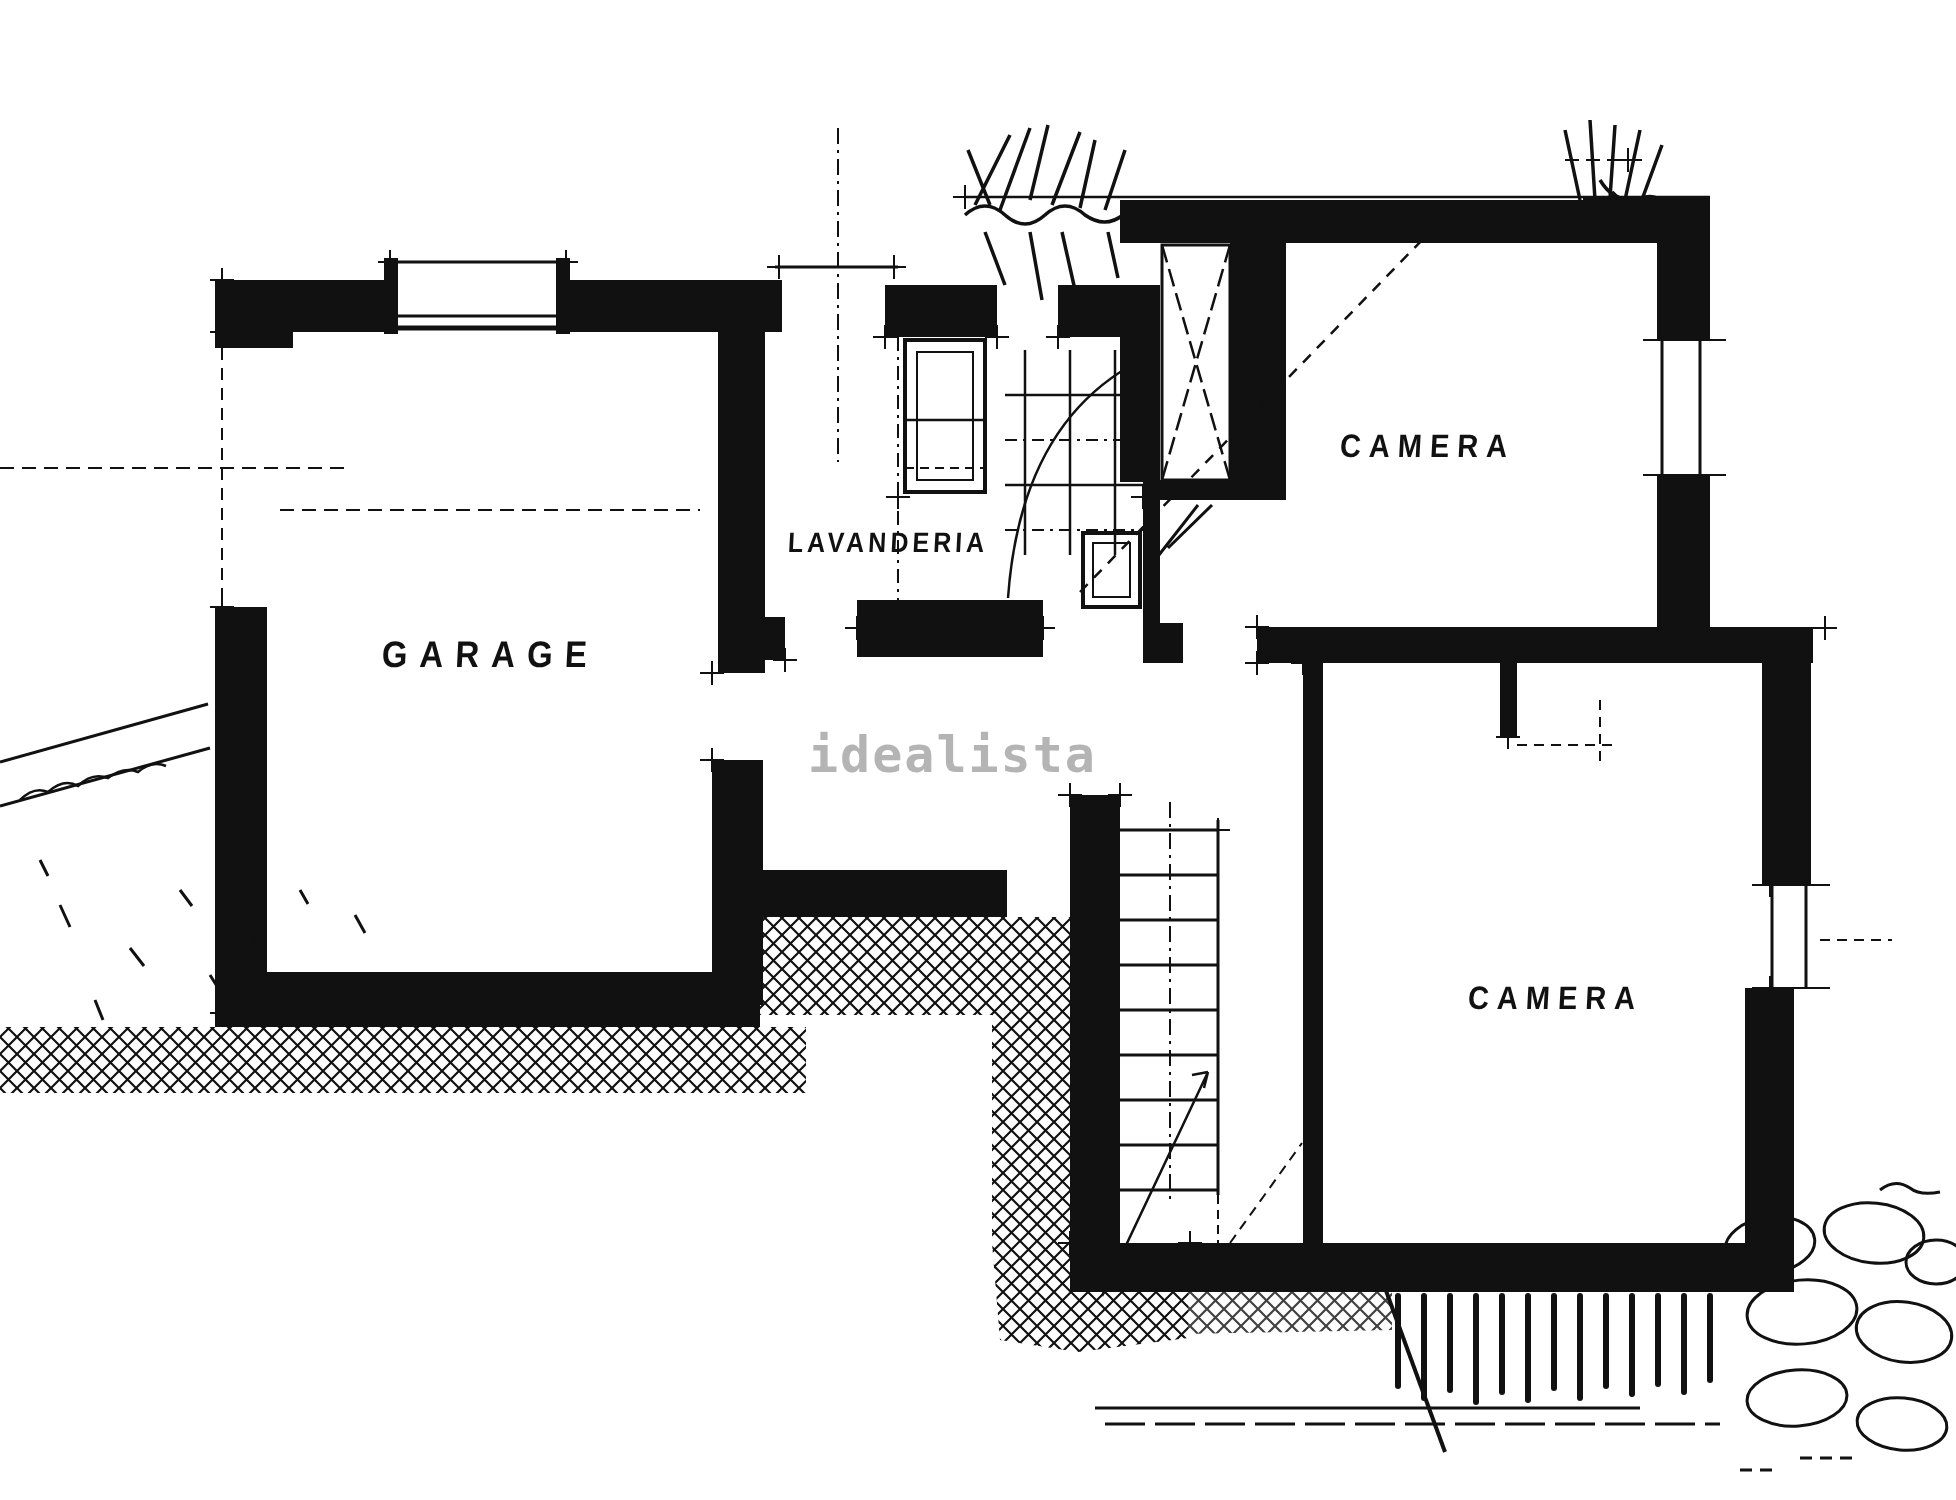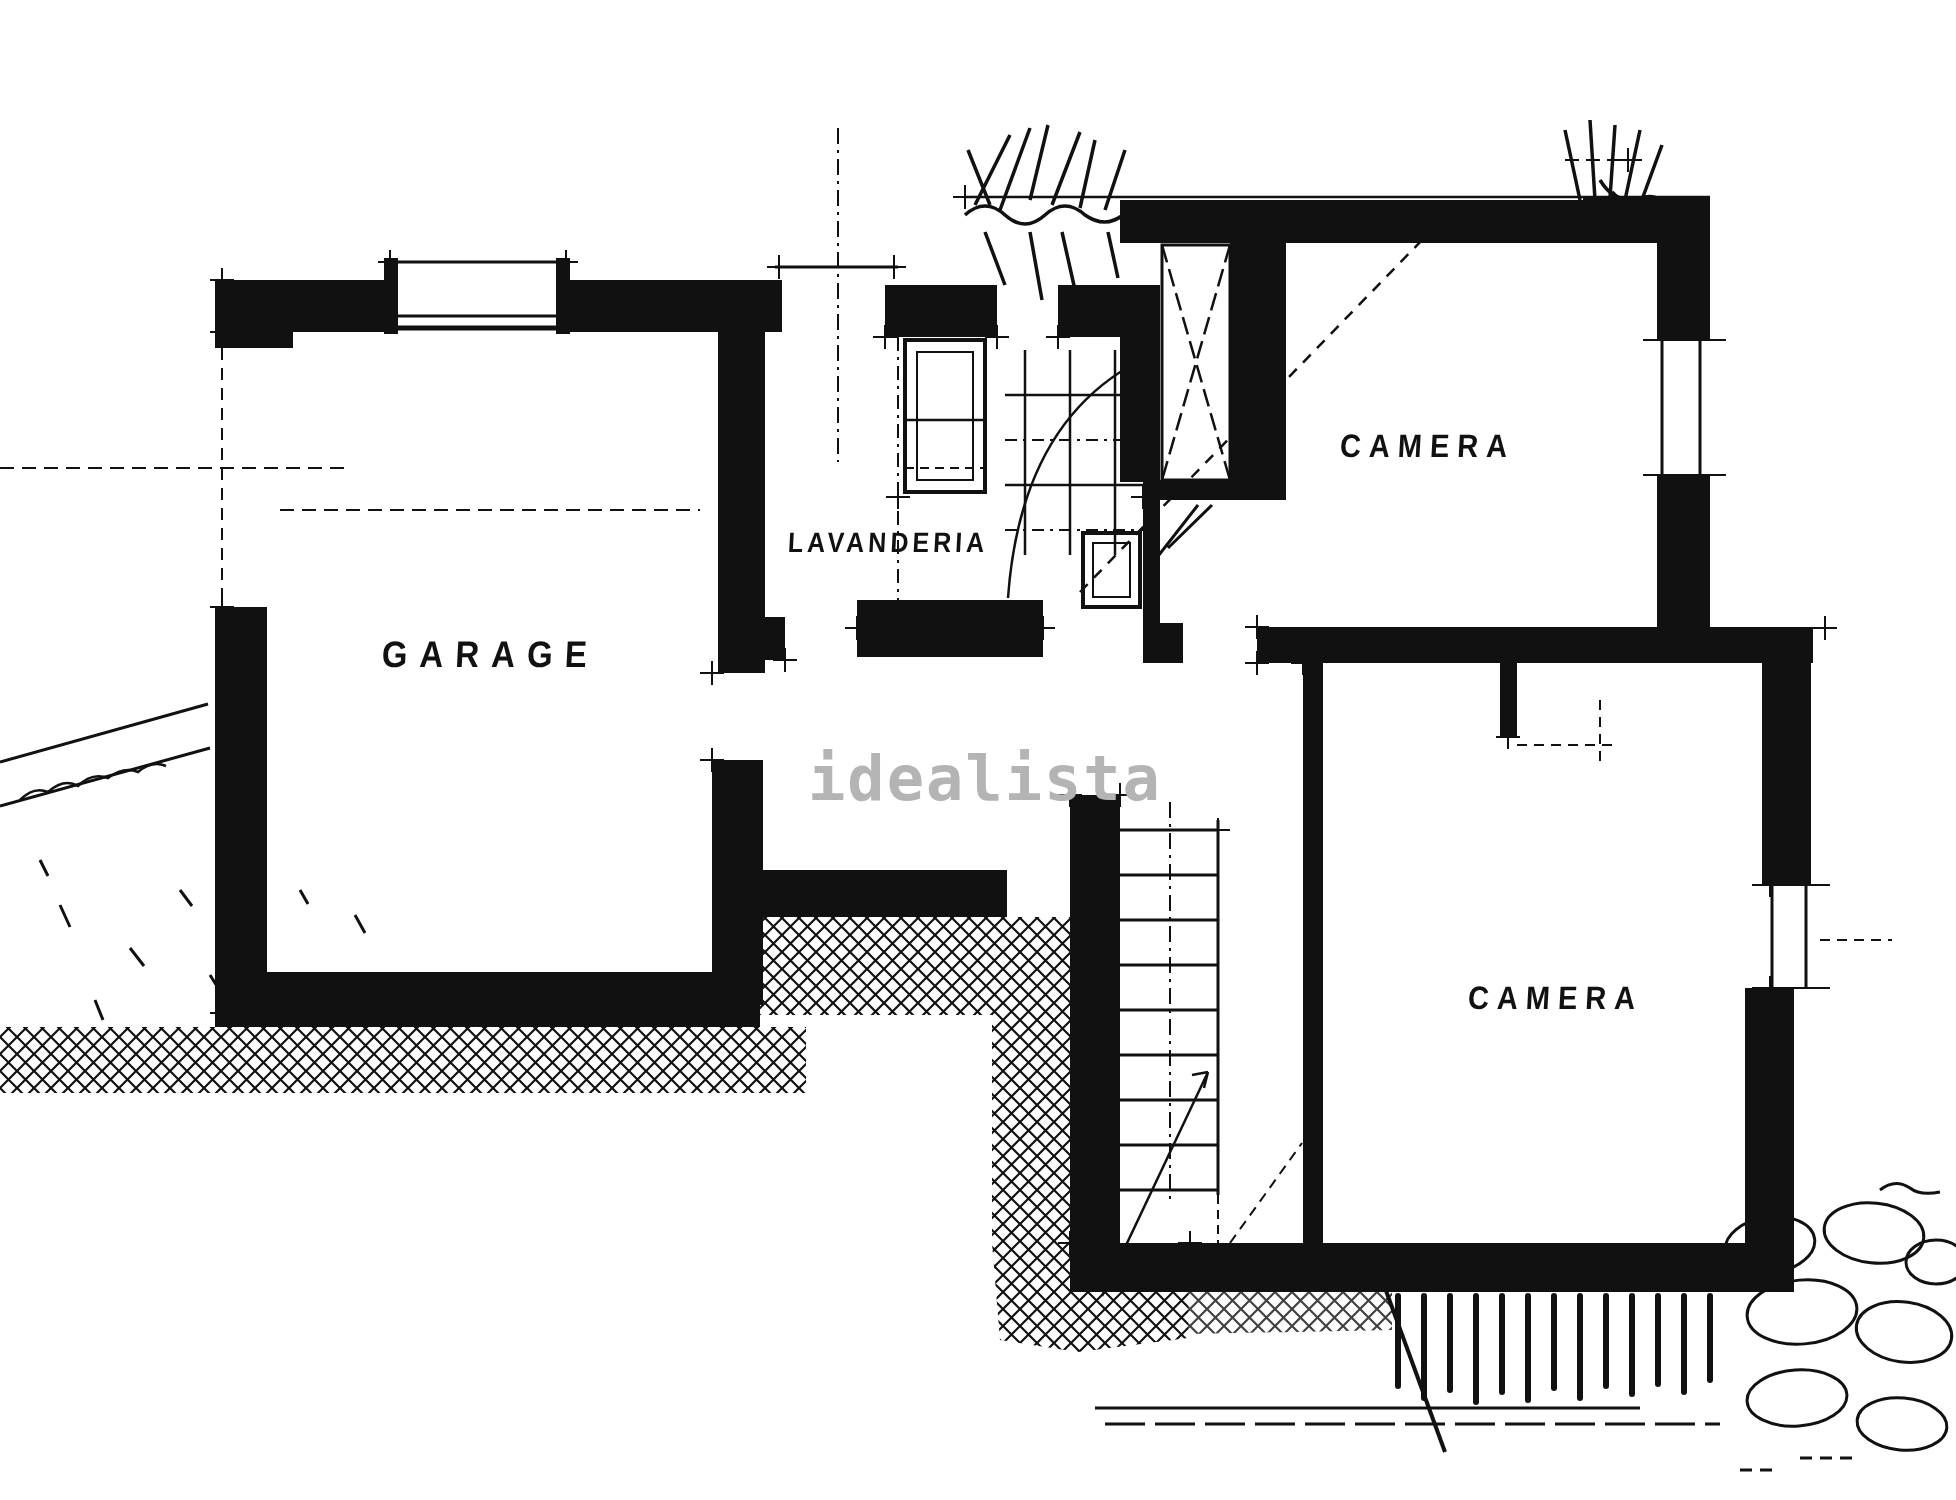--- a/index.html
+++ b/index.html
@@ -17,24 +17,24 @@
     font-weight:bold;
     transform:skewX(-3deg) scaleY(1.12);
     white-space:nowrap;
   }
   .lbl-garage{left:382px;top:636px;font-size:33px;letter-spacing:12px;}
   .lbl-lavanderia{left:788px;top:528px;font-size:25px;letter-spacing:4px;}
   .lbl-camera-top{left:1340px;top:430px;font-size:29px;letter-spacing:8px;}
   .lbl-camera-bottom{left:1468px;top:982px;font-size:29px;letter-spacing:8px;}
   .watermark{
     position:absolute;
-    left:808px;top:742px;
+    left:808px;top:726px;
     font-family:"DejaVu Sans Mono",monospace;
     font-weight:bold;
-    font-size:62px;
+    font-size:50px;
     color:#b4b4b4;
     letter-spacing:2px;
   }
 </style>
 </head>
 <body>
 
 <div class="plan">
 
   <svg width="1956" height="1500" viewBox="0 0 1956 1500">

